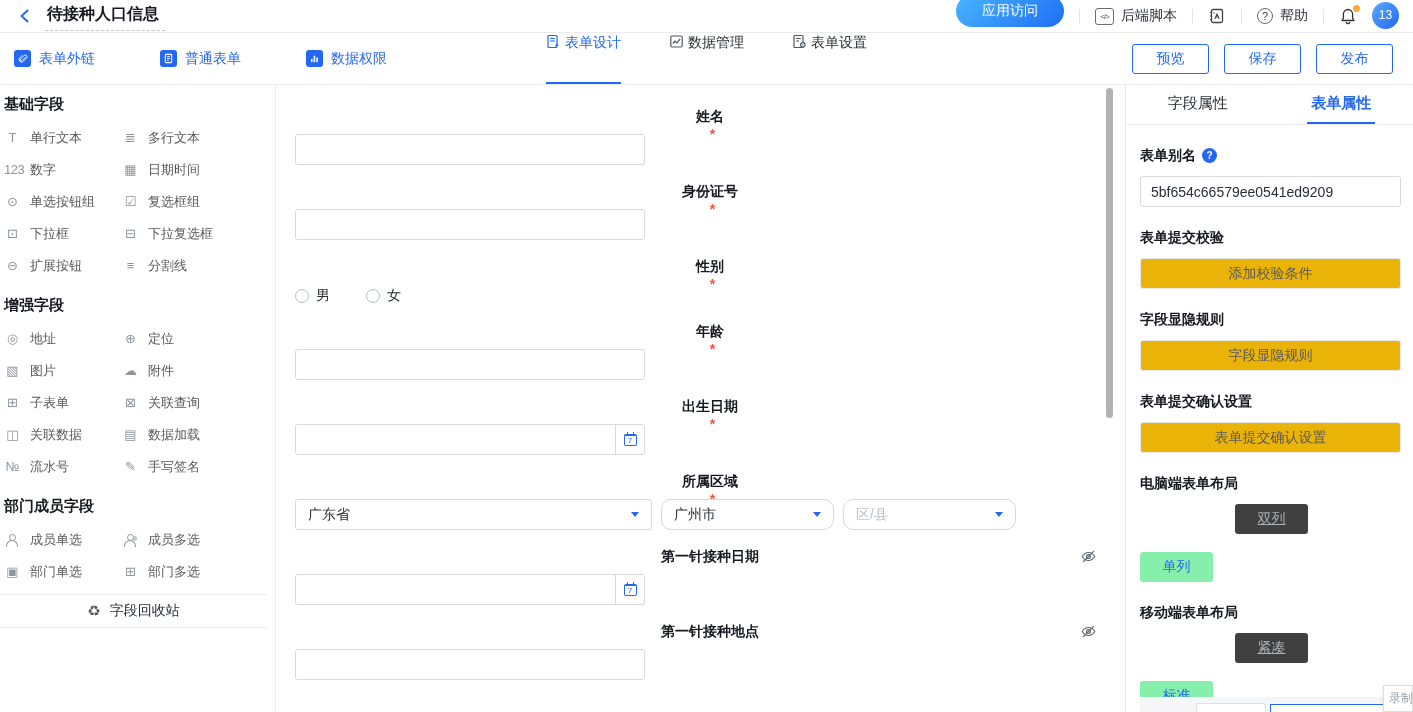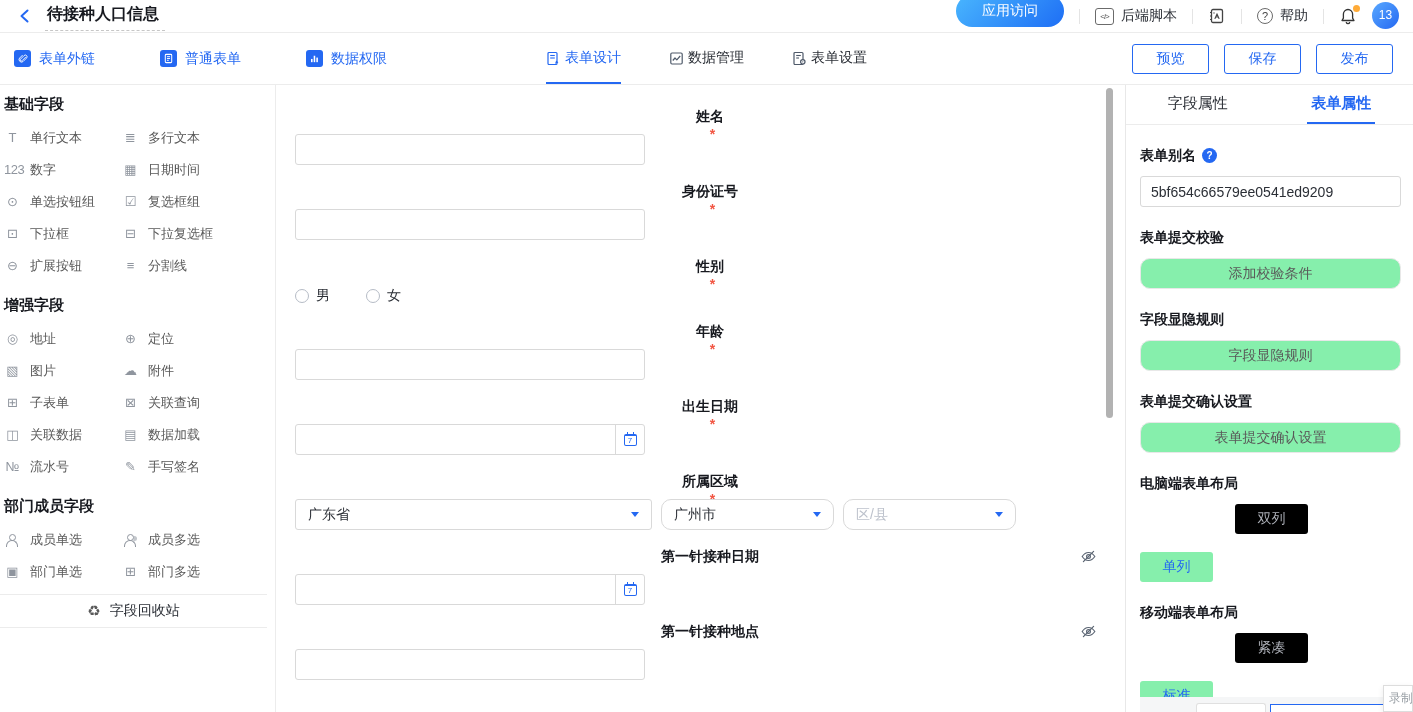--- a/index.html
+++ b/index.html
@@ -24,21 +24,21 @@
   .bell { position:relative; cursor:pointer; }
   .bell-dot { position:absolute; top:-2px; right:-3px; width:7px; height:7px; border-radius:50%; background:#ffab38; }
   .avatar { width:27px; height:27px; border-radius:50%; background:linear-gradient(135deg,#5aa9ff,#2468f2); color:#fff; font-size:12px; display:flex; align-items:center; justify-content:center; position:relative; top:-1px; cursor:pointer; }
 
   
   .tbar { height:52px; border-bottom:1px solid #ececec; position:relative; display:flex; align-items:center; }
   .tbar-left { position:absolute; left:14px; display:flex; gap:65px; }
   .tlink { display:flex; align-items:center; gap:8px; color:#2468f2; cursor:pointer; }
   .sq-ic { width:17px; height:17px; border-radius:3px; background:#2468f2; display:flex; align-items:center; justify-content:center; }
   .tbar-tabs { margin:0 auto; display:flex; gap:48px; height:100%; }
-  .ttab { display:flex; align-items:center; gap:4px; color:#2b2f36; height:100%; border-bottom:2px solid transparent; padding-top:1px; cursor:pointer; }
+  .ttab { display:flex; gap:4px; color:#2b2f36; height:100%; border-bottom:2px solid transparent; padding-top:1px; cursor:pointer; }
   .ttab.active { color:#2468f2; border-bottom-color:#2468f2; }
   .tbar-actions { position:absolute; right:20px; display:flex; gap:15px; }
   .btn-outline { width:77px; height:30px; border:1px solid #2468f2; border-radius:3px; background:#fff; color:#2468f2; display:flex; align-items:center; justify-content:center; cursor:pointer; }
 
   
   .layout { display:flex; height:627px; }
 
   
   .sidebar { width:276px; flex:none; border-right:1px solid #ececec; padding:10px 16px 0 4px; }
   .sec-title { font-size:15px; font-weight:bold; color:#17191f; margin:22px 0 16px; }
@@ -80,25 +80,25 @@
   
   .props { width:288px; flex:none; border-left:1px solid #e8e8e8; position:relative; padding:0 12px 0 14px; }
   .p-tabs { height:40px; display:flex; margin:0 -12px 0 -14px; border-bottom:1px solid #ececec; }
   .p-tab { flex:1; display:flex; align-items:stretch; justify-content:center; font-size:15px; color:#2b2f36; cursor:pointer; }
   .p-tab span { display:flex; align-items:center; padding:0 4px; border-bottom:2px solid transparent; }
   .p-tab.active { color:#2468f2; }
   .p-tab.active span { border-bottom-color:#2468f2; font-weight:bold; }
   .p-head { font-size:14px; font-weight:bold; color:#17191f; margin:21px 0 11px; display:flex; align-items:center; gap:6px; height:19px; }
   .help-dot { width:15px; height:15px; border-radius:50%; background:#2468f2; color:#fff; font-size:10px; font-weight:bold; display:flex; align-items:center; justify-content:center; cursor:pointer; }
   .p-input { width:100%; height:31px; border:1px solid #d9d9d9; border-radius:3px; padding:0 10px; display:flex; align-items:center; color:#2b2f36; cursor:text; }
-  .p-btn { width:100%; height:31px; background:#86efac; border:1px solid #e8e8e8; border-radius:10px; color:#595959; display:flex; align-items:center; justify-content:center; cursor:pointer; }
+  .p-btn { width:100%; height:31px; background:#eab308; border:1px solid #e8e8e8; border-radius:3px; color:#595959; display:flex; align-items:center; justify-content:center; cursor:pointer; }
   .seg-row { display:flex; gap:22px; }
   .seg { width:73px; height:30px; border-radius:3px; display:flex; align-items:center; justify-content:center; cursor:pointer; }
   .seg.on { background:#86efac; color:#2468f2;margin-top:48px; }
-  .seg.off { background:#000000; color:#adb0b8; }
+  .seg.off { background:#404040; color:#adb0b8;text-decoration:underline; }
   .init-head { display:flex; align-items:center; gap:7px; font-weight:bold; color:#17191f; margin-top:24px; }
   .init-bar { width:3px; height:15px; background:#2468f2; }
   .p-bottom { position:absolute; left:14px; right:12px; bottom:0; height:15px; background:#f5f6f7; }
   .pb-white { position:absolute; left:56px; bottom:0; width:70px; height:9px; background:#fff; border:1px solid #e0e0e0; border-bottom:none; border-radius:3px 3px 0 0; }
   .pb-blue { position:absolute; left:130px; bottom:0; width:131px; height:8px; background:#fff; border:1px solid #2468f2; border-bottom:none; }
   .tip { position:absolute; right:0; bottom:0; width:30px; height:27px; background:#fff; border:1px solid #ddd; box-shadow:0 2px 6px rgba(0,0,0,.08); font-size:12px; color:#9aa0a6; padding:4px 0 0 5px; white-space:nowrap; overflow:hidden; z-index:5; }
 </style>
 </head>
 <body>
 

